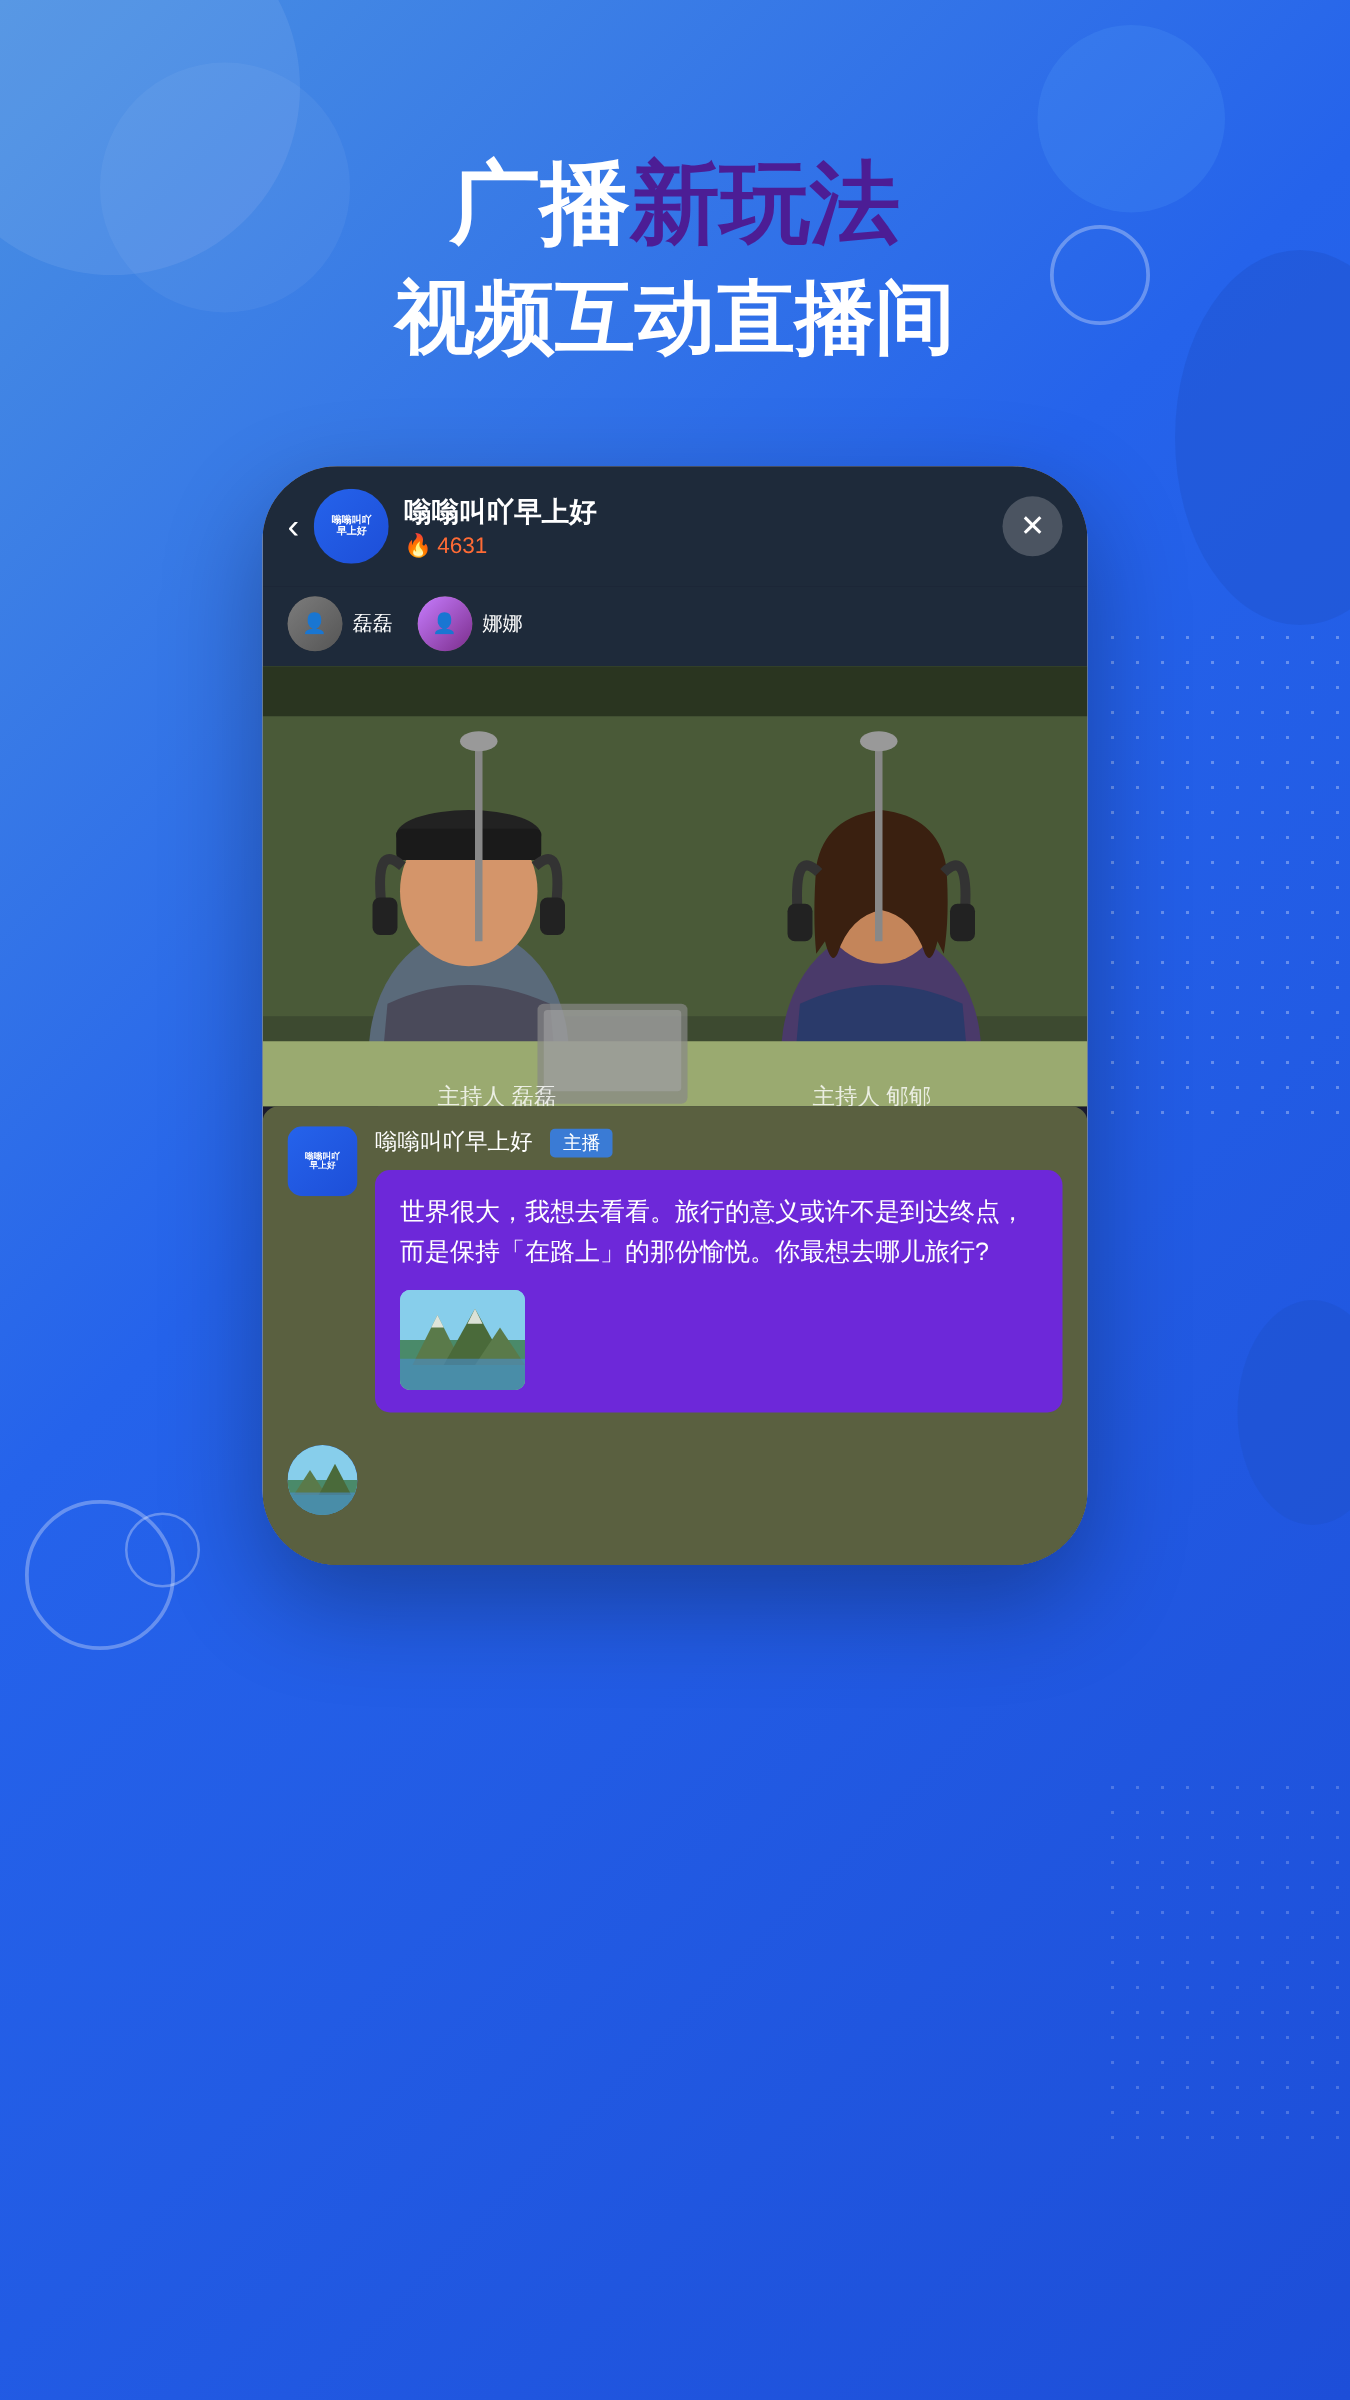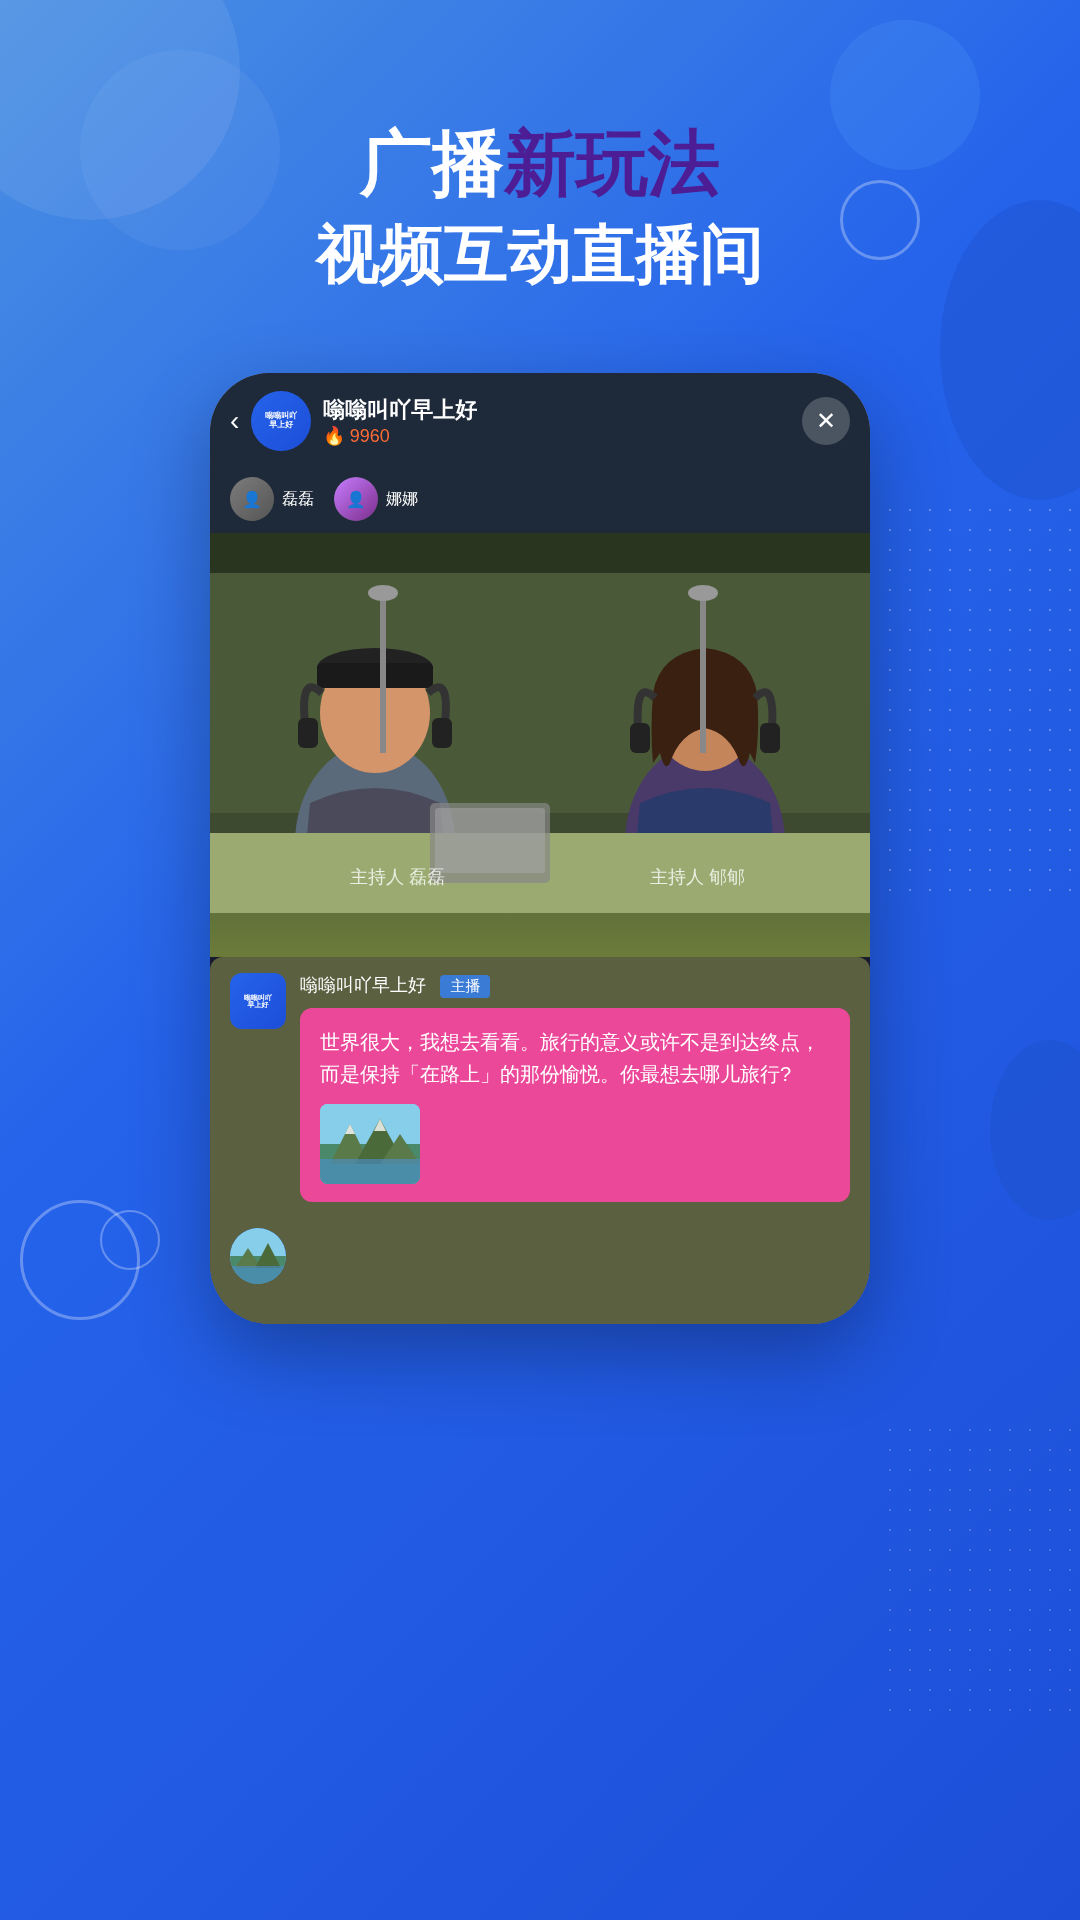--- a/index.html
+++ b/index.html
@@ -268,21 +268,21 @@
 
     .host-name {
       color: white;
       font-size: 16px;
       font-weight: 500;
     }
 
     
     .video-area {
       width: 100%;
-      height: 424px;
+      height: 352px;
       background: linear-gradient(180deg, #2a3a2a 0%, #3a4a3a 50%, #6b7c3a 100%);
       position: relative;
       display: flex;
       align-items: center;
       justify-content: center;
       overflow: hidden;
       padding-left: 36px;
     }
 
     
@@ -334,21 +334,21 @@
     .zhubo-badge {
       display: inline-block;
       background: #3a7bd5;
       color: white;
       font-size: 15px;
       padding: 2px 10px;
       border-radius: 4px;
     }
 
     .msg-bubble {
-      background: #ec4899;
+      background: #6d28d9;
       border-radius: 12px;
       padding: 18px 20px;
       margin-top: 10px;
     }
 
     .msg-text {
       color: white;
       font-size: 20px;
       line-height: 1.6;
       margin-bottom: 14px;
@@ -461,21 +461,21 @@
           <div class="station-avatar">
             <div class="station-avatar-inner">
               <span style="font-size:8px;">嗡嗡叫吖</span>
               <span style="font-size:8px;">早上好</span>
             </div>
           </div>
           <div class="station-info">
             <span class="station-name">嗡嗡叫吖早上好</span>
             <span class="viewer-count">
               <span class="fire-icon">🔥</span>
-              <span>9960</span>
+              <span>4631</span>
             </span>
           </div>
         </div>
         <div class="close-btn">✕</div>
       </div>
 
       <div class="hosts-bar">
         <div class="host-item">
           <div class="host-avatar">
             <div class="host-avatar-circle host-avatar-1">👤</div>

